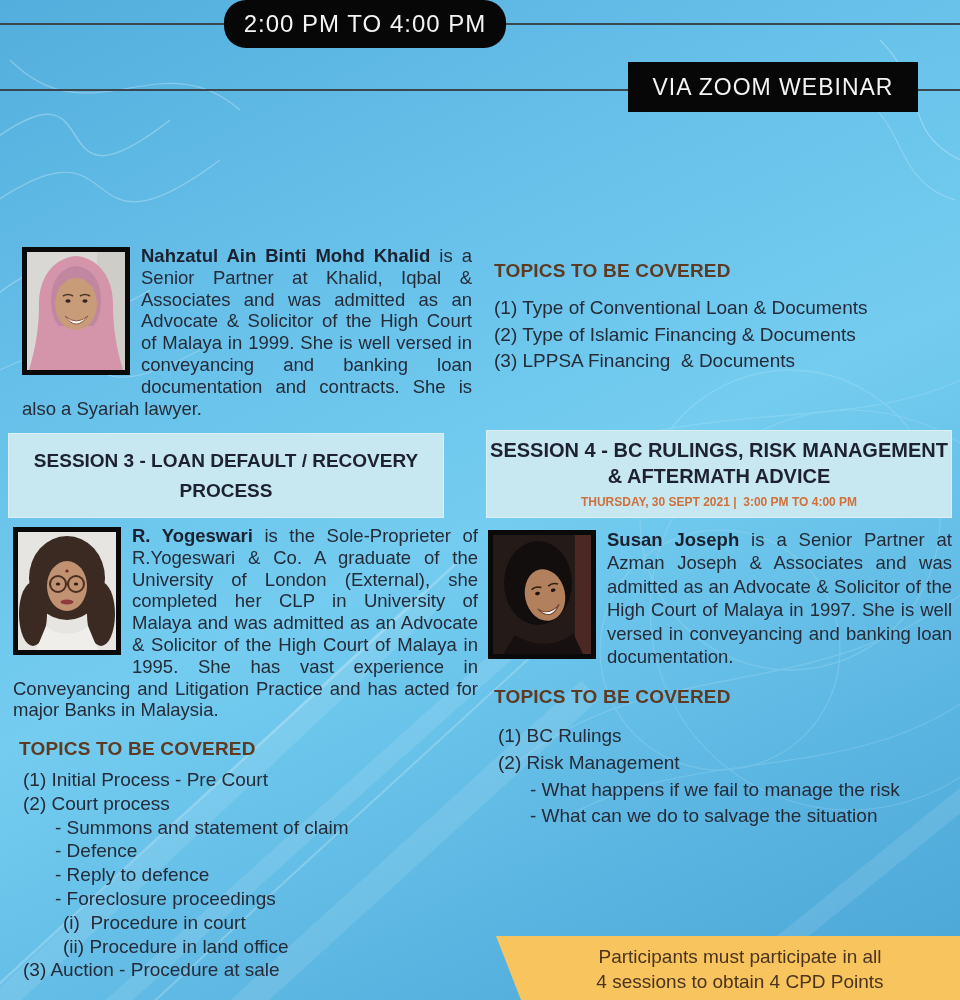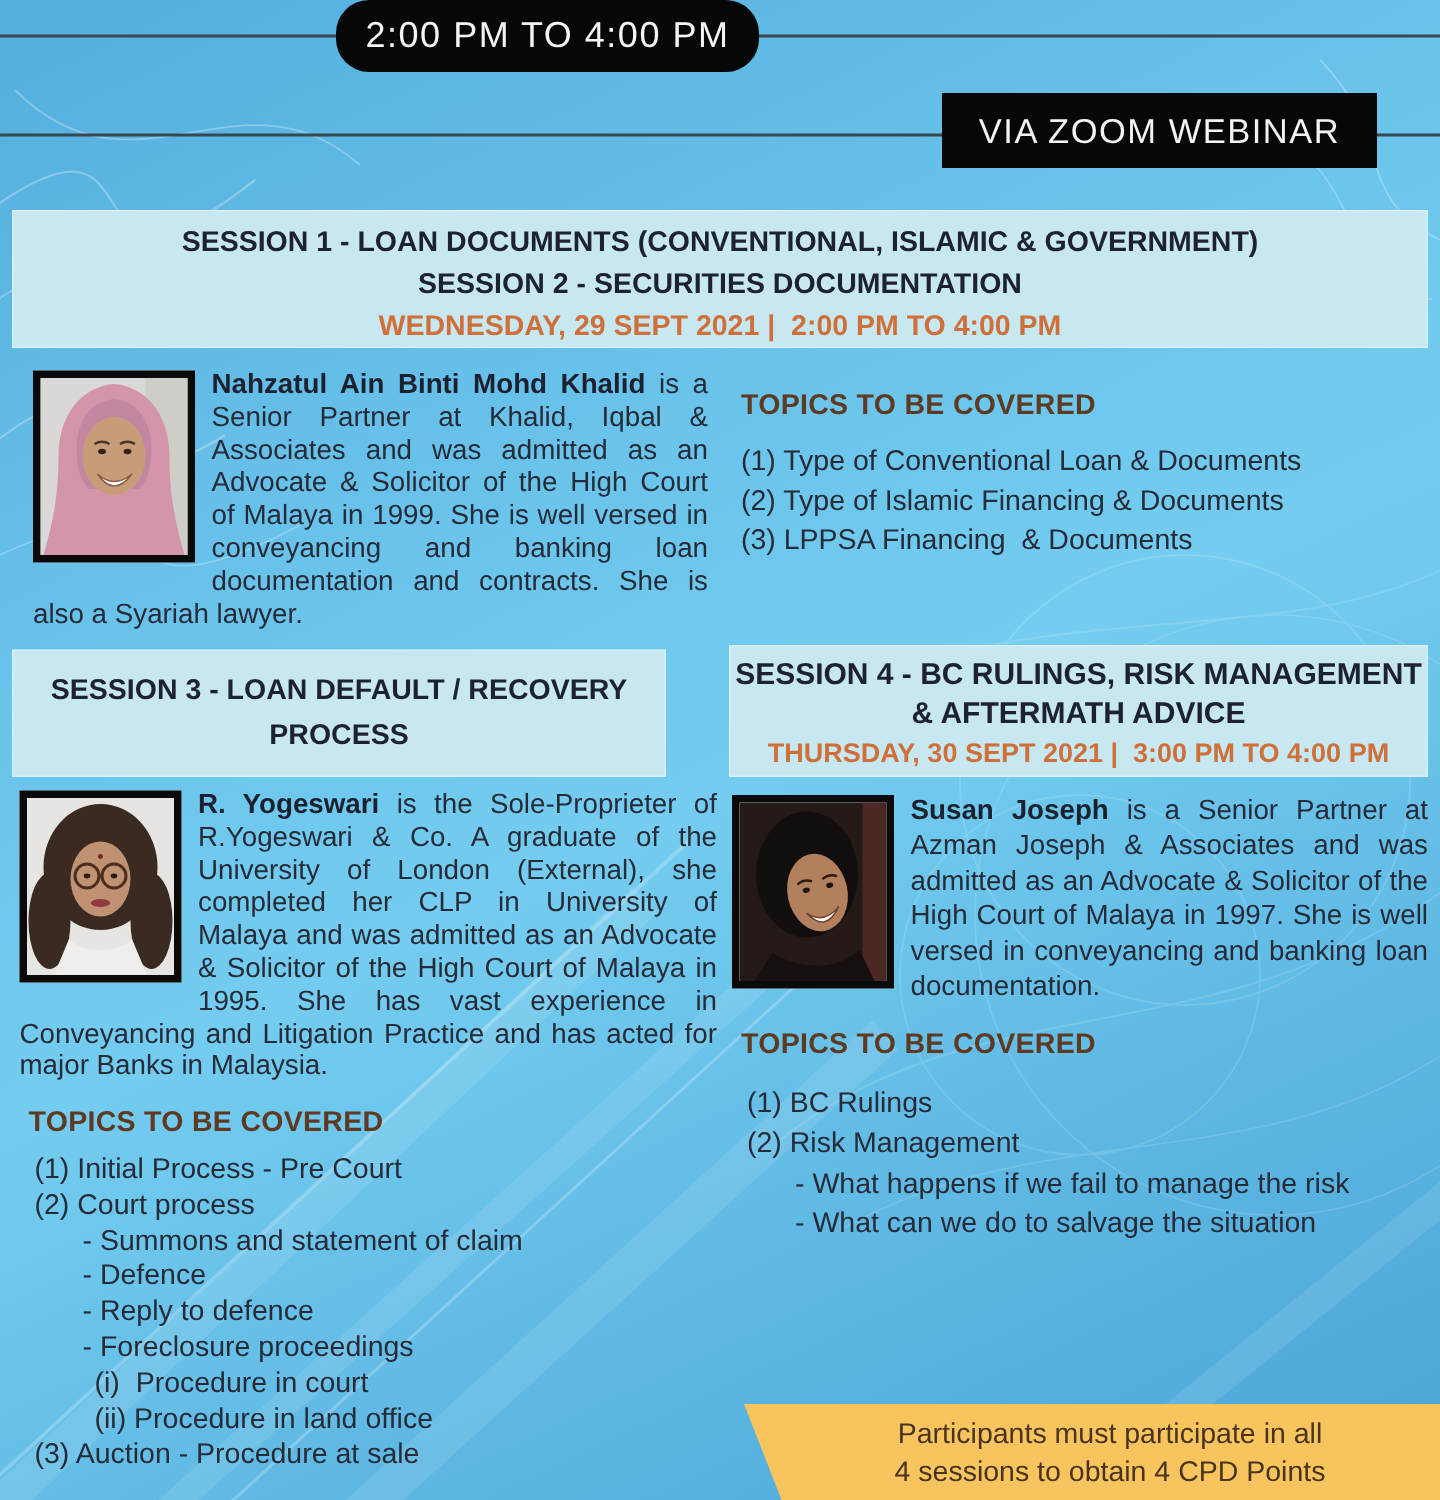--- a/index.html
+++ b/index.html
@@ -34,21 +34,21 @@
     text-align: center;
     border: 1px solid rgba(255,255,255,0.35);
   }
   .hb-title { color: var(--title-navy); font-weight: bold; font-size: 19px; line-height: 28px; white-space: pre-wrap; }
   .hb-date  { color: var(--orange); font-weight: bold; font-size: 19px; line-height: 28px; white-space: pre-wrap; }
   .box-s12 { left: 8px; top: 140px; width: 944px; height: 92px; padding-top: 7px; }
   .box-s3  { left: 8px; top: 433px; width: 436px; height: 85px; padding-top: 12px; }
   .box-s3 .hb-title, .box-s3 .hb-date { line-height: 30px; }
   .box-s4  { left: 486px; top: 430px; width: 466px; height: 88px; padding-top: 6px; }
   .box-s4 .hb-title { font-size: 20px; line-height: 26px; }
-  .box-s4 .hb-date  { font-size: 18px; line-height: 27px; }
+  .box-s4 .hb-date  { font-size: 12px; line-height: 27px; }
 
   .speaker { position: absolute; z-index: 2; color: var(--body-text); }
   .bio { font-size: 18.5px; line-height: 21.8px; text-align: justify; }
   .bio b { color: #1c2130; }
   .photo-frame {
     float: left;
     border: 5px solid #0a0a0a;
     background: #ddd;
     margin: 2px 11px 3px 0;
     line-height: 0;
@@ -118,25 +118,20 @@
       <path d="M-40,1020 L460,560" stroke-width="2.5"></path>
       <path d="M90,1060 L560,630" stroke-width="2"></path>
     </g>
   </svg>
 
   <div class="rule rule-1"></div>
   <div class="black-banner banner-time">2:00 PM TO 4:00 PM</div>
   <div class="rule rule-2"></div>
   <div class="black-banner banner-zoom">VIA ZOOM WEBINAR</div>
 
-  <div class="header-box box-s12">
-    <div class="hb-title">SESSION 1 - LOAN DOCUMENTS (CONVENTIONAL, ISLAMIC &amp; GOVERNMENT)</div>
-    <div class="hb-title">SESSION 2 - SECURITIES DOCUMENTATION</div>
-    <div class="hb-date">WEDNESDAY, 29 SEPT 2021 |  2:00 PM TO 4:00 PM</div>
-  </div>
 
   <div class="speaker sp1">
     <span class="photo-frame" title="woman-in-pink-hijab">
       <svg width="98" height="118" viewBox="0 0 98 118" xmlns="http://www.w3.org/2000/svg">
         <rect width="98" height="118" fill="#d9d8d4"></rect>
         <rect x="70" width="28" height="118" fill="#cfcdc8"></rect>
         <path d="M49,4 C26,6 12,26 12,52 C12,76 9,94 2,118 L96,118 C89,94 86,76 86,52 C86,26 72,6 49,4 Z" fill="#d495ab"></path>
         <path d="M49,14 C32,16 24,30 24,48 C24,62 28,70 32,74 L66,74 C70,70 74,62 74,48 C74,30 66,16 49,14 Z" fill="#c287a0"></path>
         <ellipse cx="49" cy="52" rx="21" ry="26" fill="#c99c79"></ellipse>
         <path d="M36,44 q5,-3 10,0" stroke="#4a3426" stroke-width="1.6" fill="none"></path>

